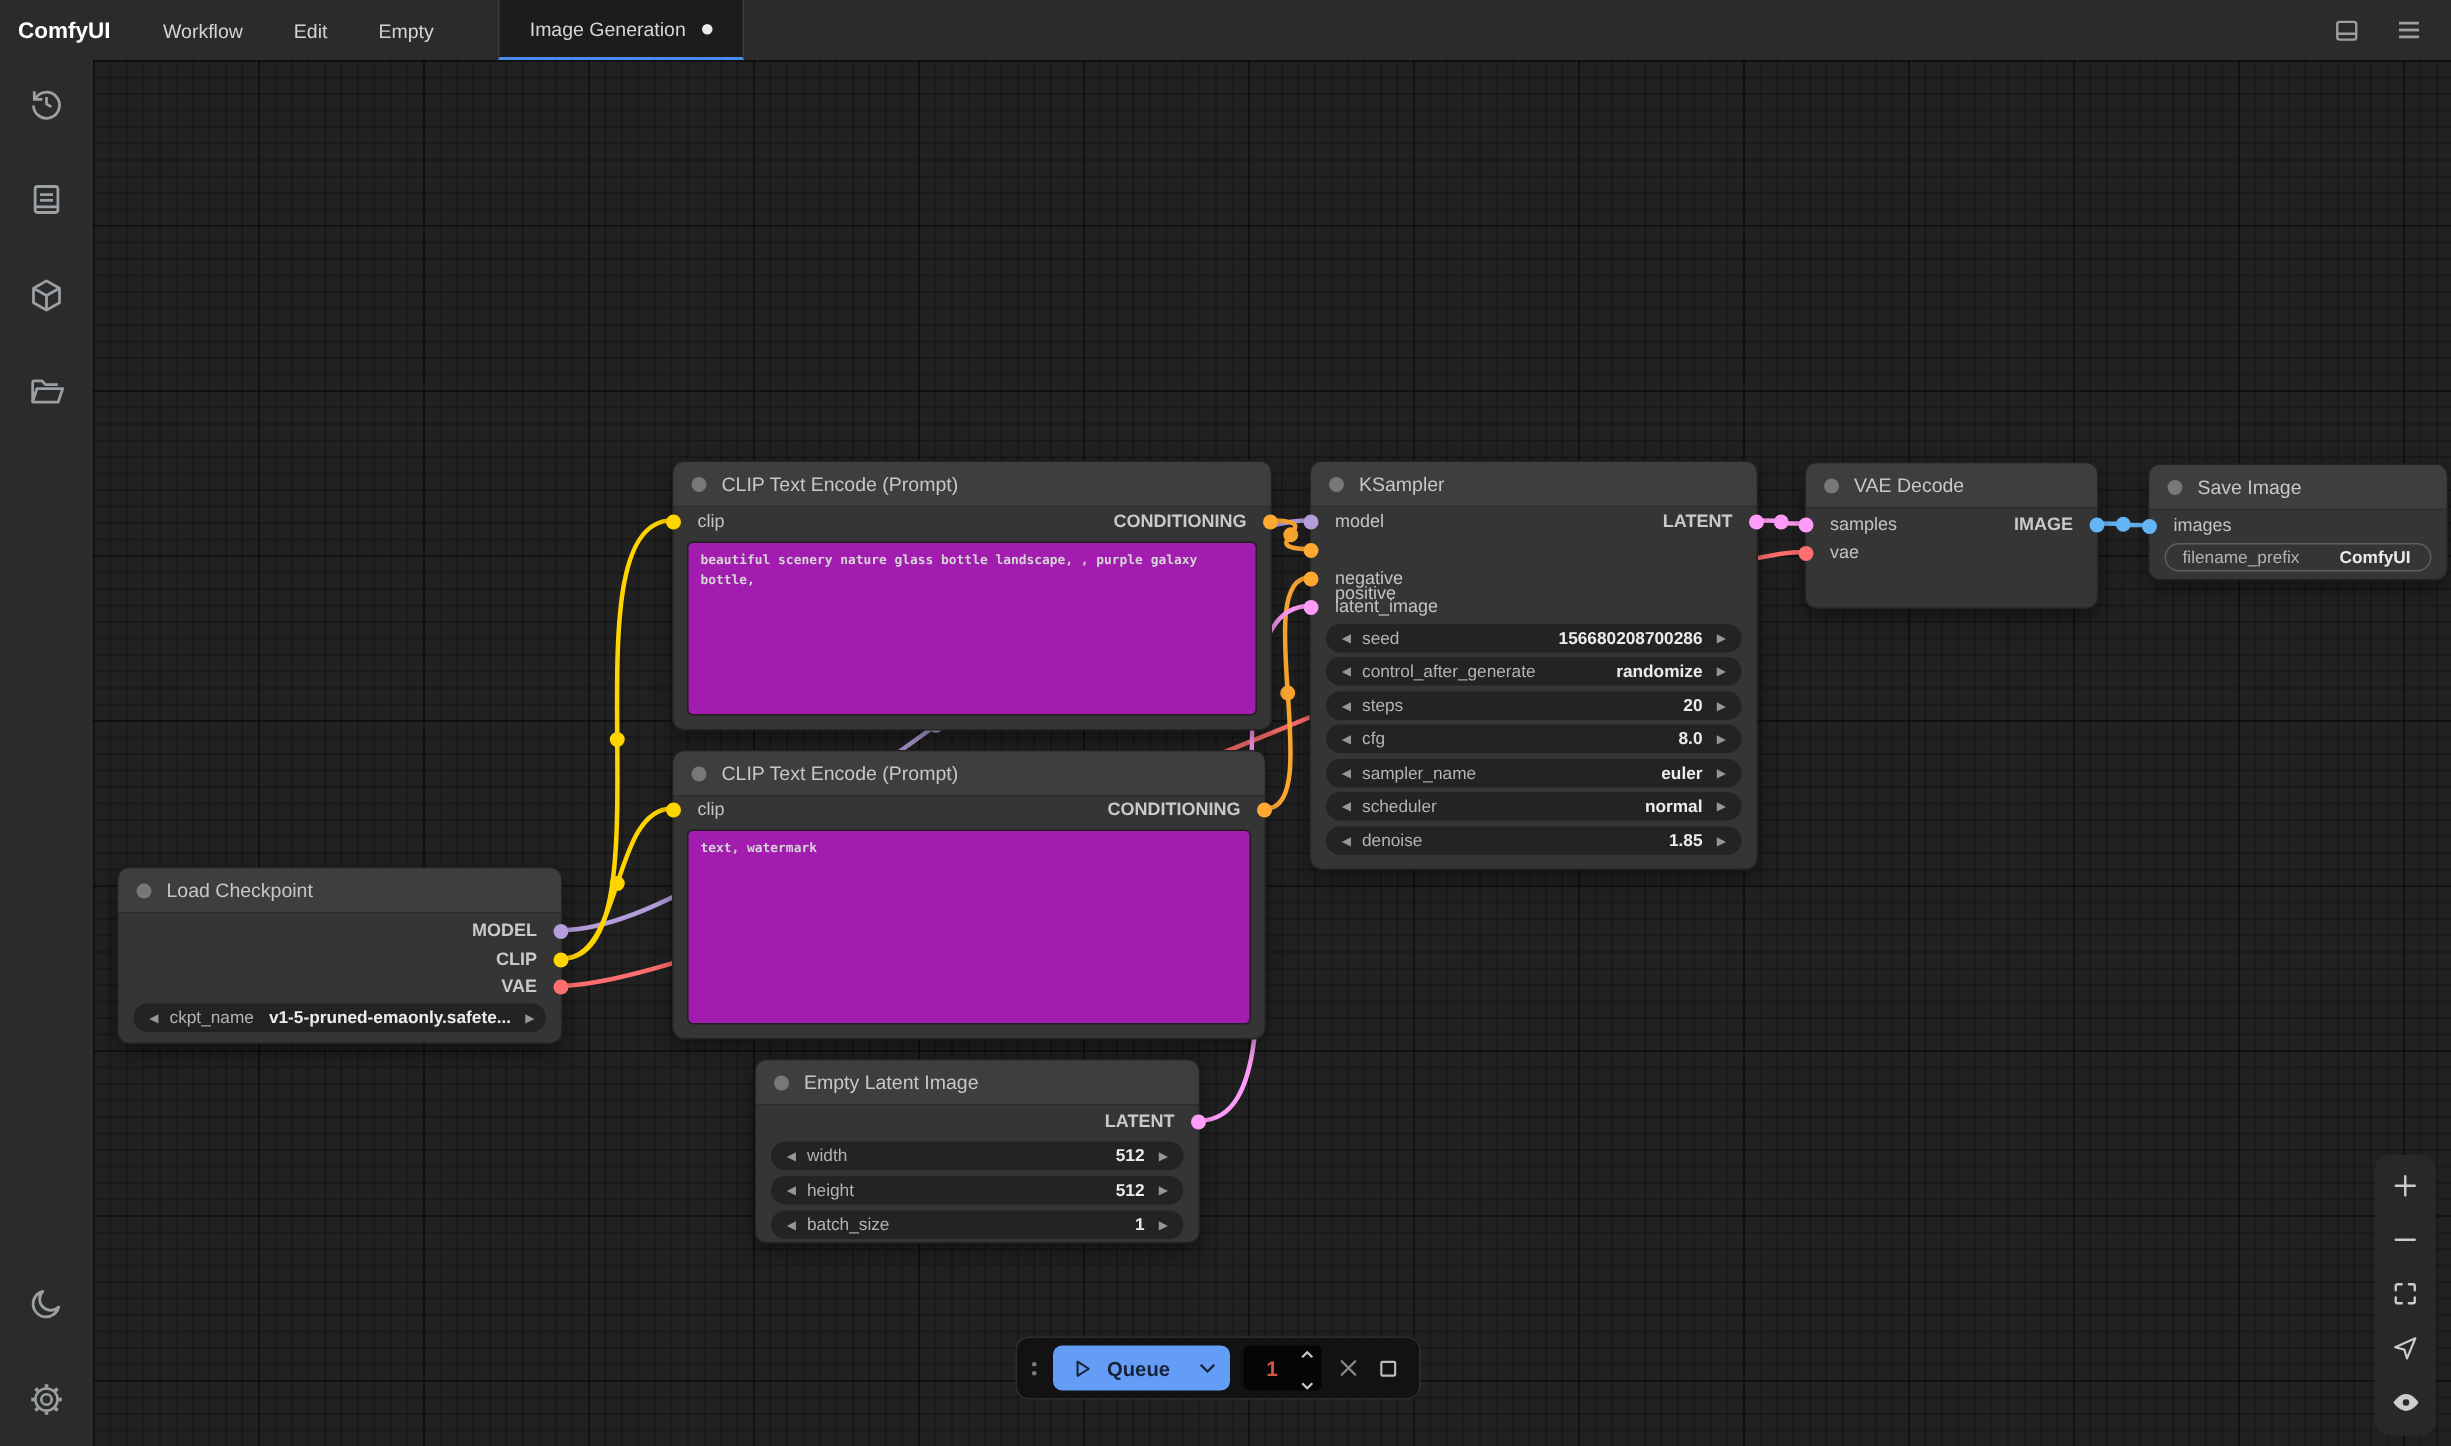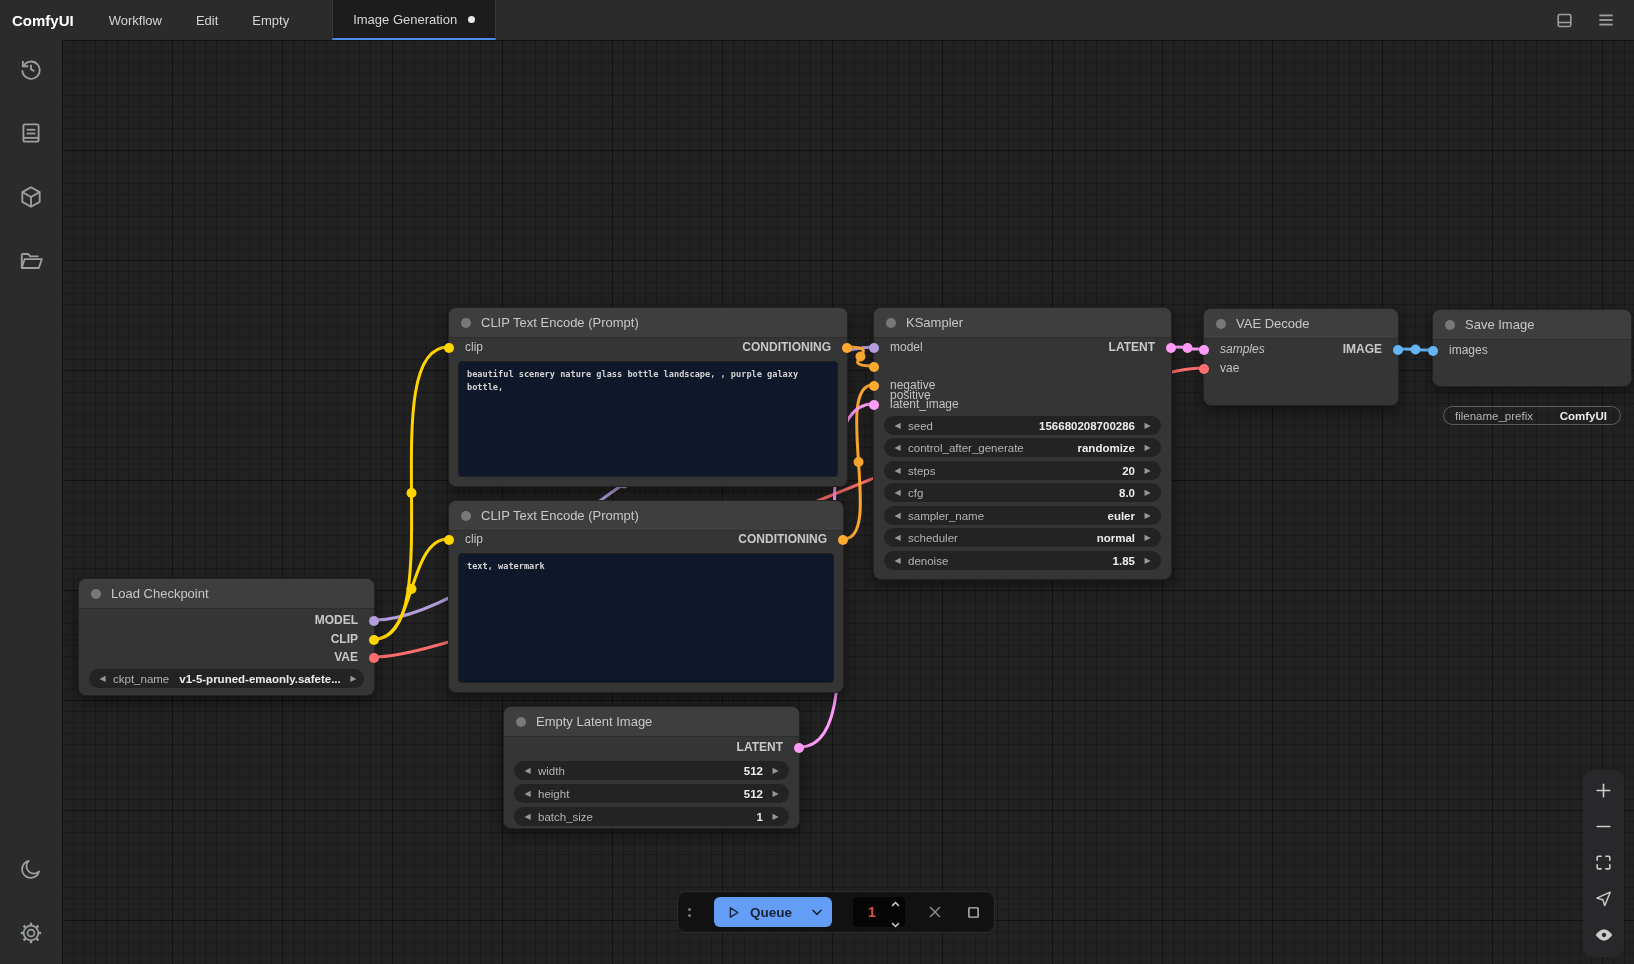--- a/index.html
+++ b/index.html
@@ -48,29 +48,29 @@
   .slot-dot { position:absolute; width:10px; height:10px; border-radius:50%; }
   .slot-label { position:absolute; font-size:12px; color:#c3c3c3; white-space:nowrap; }
   .slot-label.out { font-weight:bold; color:#c9c9c9; }
   .widget { position:absolute; left:10px; right:10px; height:19px; background:#232323; border-radius:10px;
             display:flex; align-items:center; padding:0 7px; font-size:11.5px; color:#b3b3b3; }
   .widget .arr { flex:none; width:13px; text-align:center; color:#979797; font-size:8px; line-height:19px; }
   .widget .wlabel { flex:none; margin:0 4px; white-space:nowrap; }
   .widget .wspace { flex:1; }
   .widget .wvalue { flex:none; margin:0 6px; color:#ececec; font-weight:bold; white-space:nowrap; }
   .widget.outlined { background:transparent; border:1px solid #5e5e5e; }
-  .prompt-box { position:absolute; left:9px; right:9px; bottom:9px; background:#0f172a;
+  .prompt-box { position:absolute; left:9px; right:9px; bottom:9px; background:#a21caf;
                 border:1px solid #1f1f1f; border-radius:4px; padding:6px 8px; overflow:hidden;
                 font-family:"DejaVu Sans Mono", monospace; font-size:8.6px; font-weight:bold;
                 color:#d4d4d4; line-height:1.5; white-space:pre-wrap; }
 
   
   .queue-bar { position:absolute; left:677px; top:891px; height:42px; z-index:60;
                background:#121212; border:1px solid #2e2e2e; border-radius:9px;
-               display:flex; align-items:center; padding:0 12px 0 8px; gap:21px; }
+               display:flex; align-items:center; padding:0 12px 0 8px; gap:9px; }
   .drag-handle { display:flex; flex-direction:column; gap:3px; padding:0 2px; }
   .drag-handle i { width:3px; height:3px; border-radius:50%; background:#7d7d7d; }
   .queue-btn { width:118px; height:30px; background:#639df5; border-radius:6px; border:none;
                display:flex; align-items:center; gap:9px; padding:0 12px; color:#182338; cursor:pointer; }
   .queue-btn .qlabel { font-size:13.5px; font-weight:600; color:#182338; }
   .queue-btn svg { display:block; }
   .queue-btn .qspace { flex:1; }
   .num-box { width:52px; height:30px; background:#050505; border-radius:4px; display:flex; align-items:center;
              padding:0 5px 0 0; }
   .num-val { flex:1; text-align:center; color:#d9534a; font-size:14px; font-weight:bold; }
@@ -291,34 +291,34 @@
         <div class="wvalue">1.85</div>
         <div class="arr">▶</div>
       </div>
     </div>
     <div class="node" style="left: 1141px; top: 268px; width: 196px; height: 98px;">
       <div class="node-header">
         <div class="status-dot"></div>
         <div class="node-title">VAE Decode</div>
       </div>
       <div class="slot-dot" style="left: -5px; top: 36px; background: rgb(255, 156, 249);"></div>
-      <div class="slot-label in" style="left: 16px; top: 33px; font-style: italic;">samples</div>
+      <div class="slot-label in" style="left: 16px; top: 33px;">samples</div>
       <div class="slot-dot" style="left: -5px; top: 55px; background: rgb(255, 110, 110);"></div>
       <div class="slot-label in" style="left: 16px; top: 52px;">vae</div>
       <div class="slot-dot" style="right: -5px; top: 36px; background: rgb(100, 181, 246);"></div>
       <div class="slot-label out" style="right: 16px; top: 33px;">IMAGE</div>
     </div>
     <div class="node" style="left: 1370px; top: 269px; width: 200px; height: 78px;">
       <div class="node-header">
         <div class="status-dot"></div>
         <div class="node-title">Save Image</div>
       </div>
       <div class="slot-dot" style="left: -5px; top: 36px; background: rgb(100, 181, 246);"></div>
       <div class="slot-label in" style="left: 16px; top: 33px;">images</div>
-      <div class="widget outlined" style="top: 52px; margin-top: 44px;">
+      <div class="widget outlined" style="top: 52px;">
         <div class="wlabel">filename_prefix</div>
         <div class="wspace"></div>
         <div class="wvalue">ComfyUI</div>
       </div>
     </div>
     <div class="node" style="left: 441px; top: 666px; width: 297px; height: 123px;">
       <div class="node-header">
         <div class="status-dot"></div>
         <div class="node-title">Empty Latent Image</div>
       </div>

